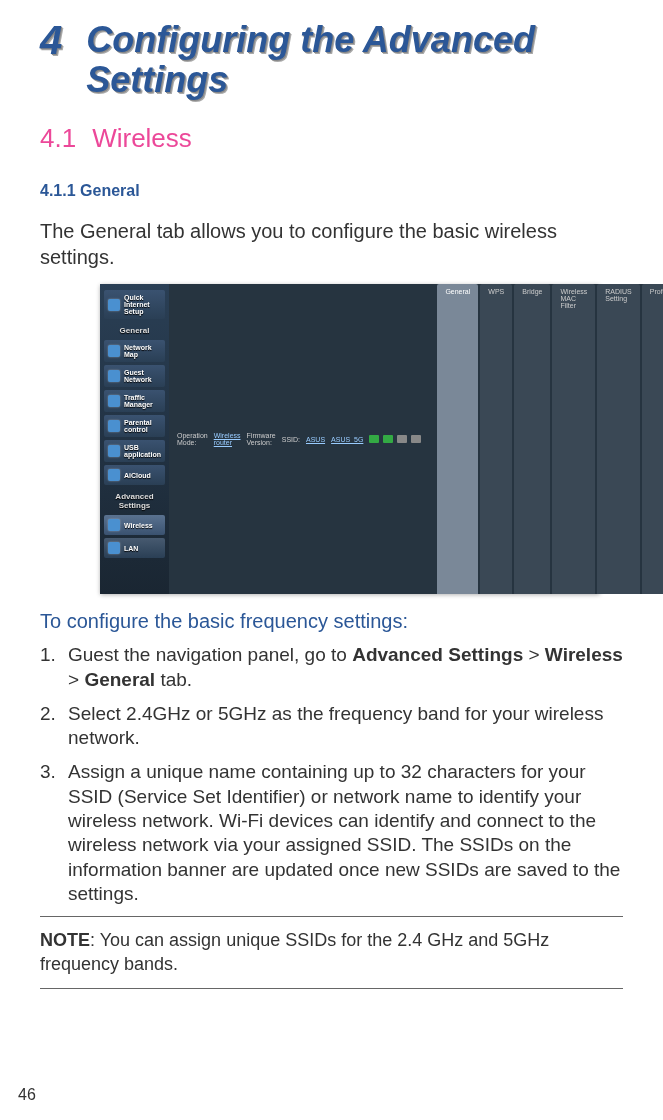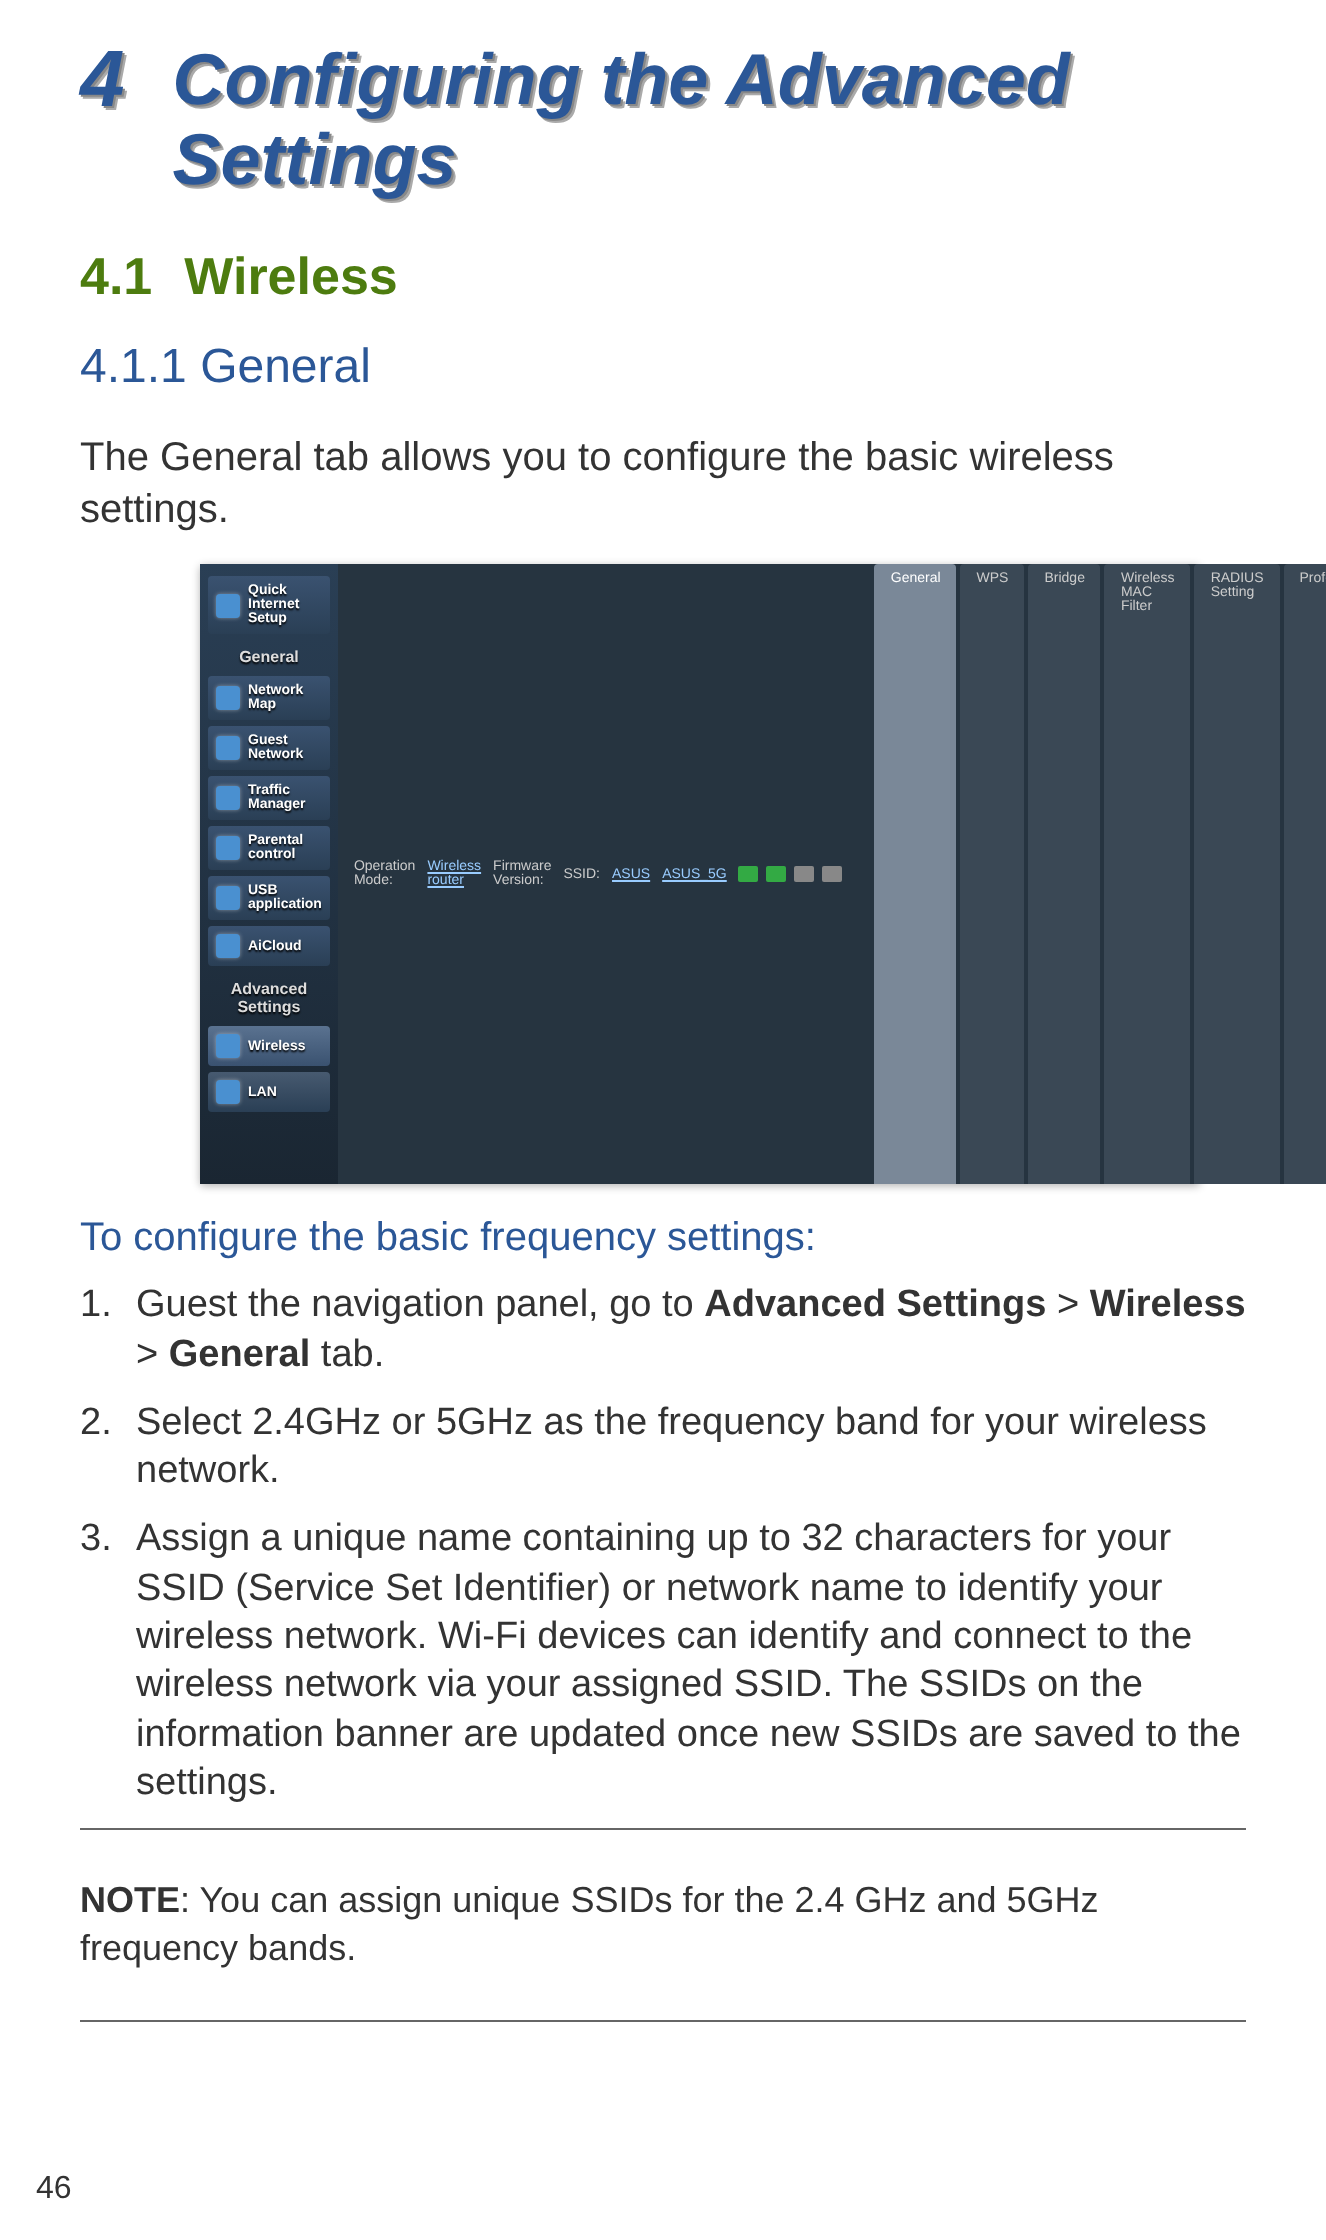--- a/index.html
+++ b/index.html
@@ -29,28 +29,28 @@
     .chapter-text {
       font-size: 36px;
       font-weight: 700;
       font-style: italic;
       color: #2b5797;
       text-shadow: 1px 1px 0 #888, 2px 2px 0 #aaa;
       line-height: 1.1;
     }
     .section {
       font-size: 26px;
-      font-weight: 700;
-      color: #4d7c0f;
-      margin-bottom: 16px;
+      font-weight: 400;
+      color: #ec4899;
+      margin-bottom: 28px;
     }
     .section .num { margin-right: 16px; }
     .subsection {
-      font-size: 24px;
-      font-weight: 400;
+      font-size: 16px;
+      font-weight: 700;
       color: #2b5797;
       margin-bottom: 18px;
     }
     .body-text {
       font-size: 20px;
       color: #333;
       line-height: 1.3;
       margin-bottom: 14px;
     }
     .screenshot {
@@ -195,21 +195,21 @@
     ol.steps li::before {
       content: counter(step) ".";
       position: absolute;
       left: 0;
       top: 0;
     }
     ol.steps b { font-weight: 700; }
     .note-block {
       border-top: 1px solid #666;
       border-bottom: 1px solid #666;
-      padding: 24px 0;
+      padding: 12px 0;
       margin-top: 10px;
       font-size: 18px;
       line-height: 1.3;
       color: #333;
     }
     .note-block .note-label { font-weight: 700; }
     .page-num {
       position: absolute;
       bottom: 16px;
       left: 18px;

